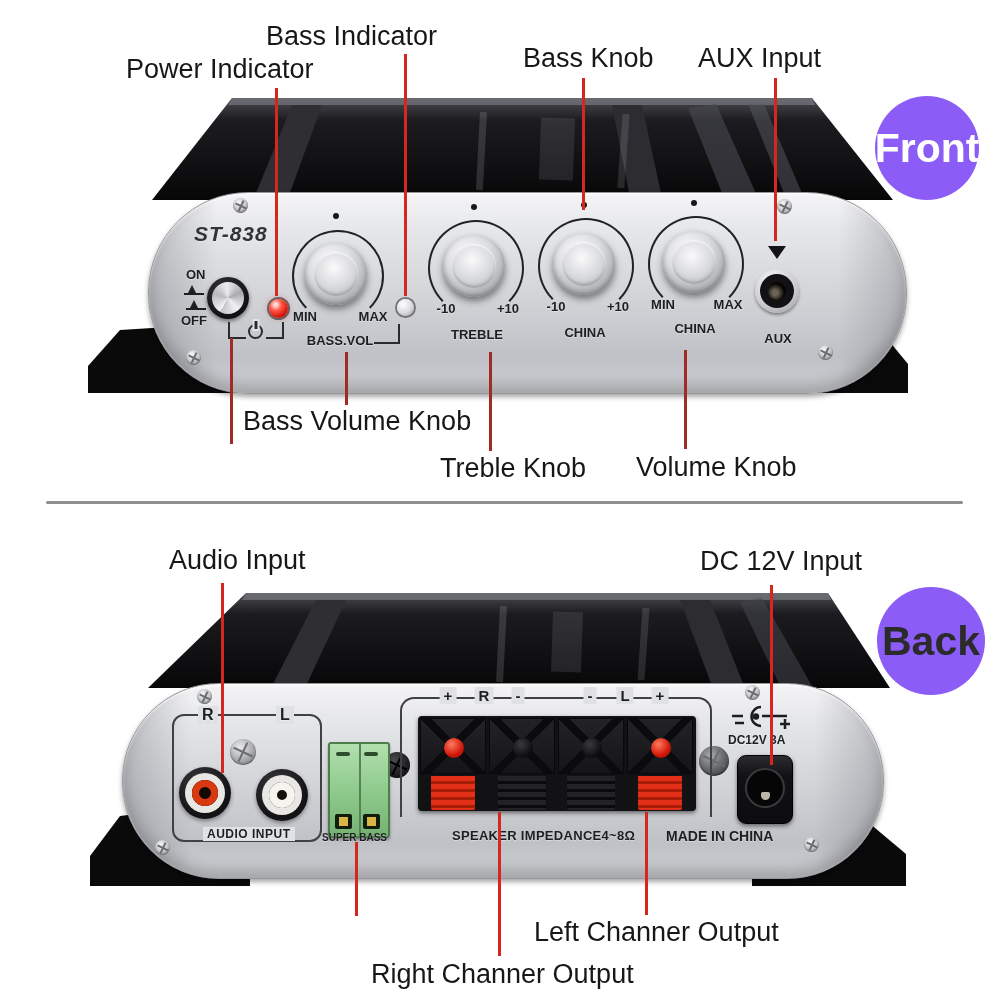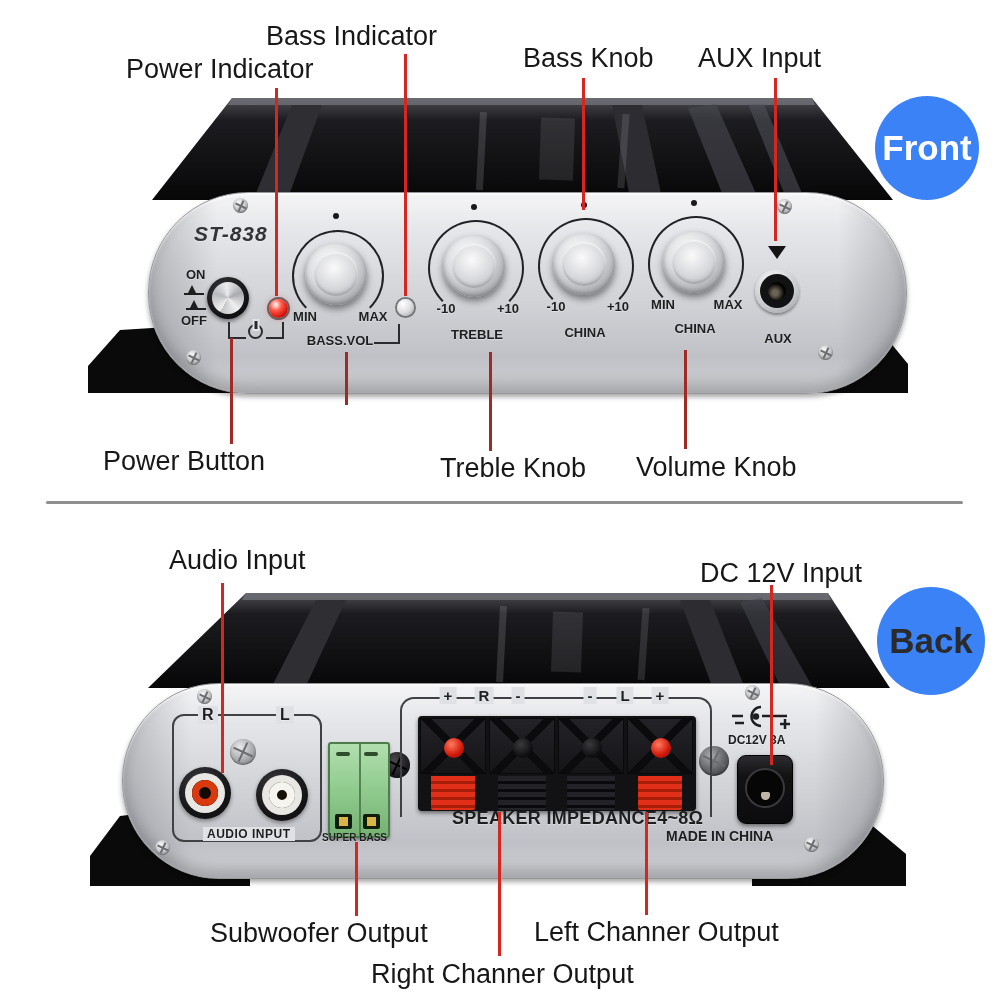--- a/index.html
+++ b/index.html
@@ -11,21 +11,21 @@
   .co{position:absolute;font-size:27px;font-weight:500;color:#171717;letter-spacing:0px;white-space:nowrap;z-index:6;}
   .co-power-ind{left:126px;top:54px;text-align:right;}
   .co-bass-ind{left:266px;top:21px;}
   .co-bass-knob{left:523px;top:43px;}
   .co-aux-input{left:698px;top:43px;}
   .co-power-btn{left:103px;top:446px;}
   .co-bass-vol{left:243px;top:406px;}
   .co-treble{left:440px;top:453px;}
   .co-volume{left:636px;top:452px;}
   .co-audio-in{left:169px;top:545px;}
-  .co-dc-in{left:700px;top:546px;margin-top:12px;}
+  .co-dc-in{left:700px;top:546px;}
   .co-sub-out{left:210px;top:918px;}
   .co-right-out{left:371px;top:959px;}
   .co-left-out{left:534px;top:917px;}
 
   
   .ln{position:absolute;width:3px;background:#d5261f;z-index:5;}
   .ln.dark{background:#9e2b25;}
   .ln-f1{left:275px;top:88px;height:208px;}
   .ln-f2{left:404px;top:54px;height:242px;}
   .ln-f3{left:582px;top:78px;height:132px;}
@@ -34,22 +34,22 @@
   .ln-f6{left:345px;top:352px;height:53px;}
   .ln-f7{left:489px;top:352px;height:99px;}
   .ln-f8{left:684px;top:350px;height:99px;}
   .ln-b1{left:221px;top:583px;height:190px;}
   .ln-b2{left:770px;top:585px;height:180px;}
   .ln-b3{left:355px;top:842px;height:74px;}
   .ln-b4{left:498px;top:812px;height:144px;}
   .ln-b5{left:645px;top:812px;height:103px;}
 
   
-  .badge{position:absolute;border-radius:50%;background:#3b82f6;display:flex;align-items:center;justify-content:center;
-         font-weight:bold;font-size:35px;z-index:6;}
+  .badge{position:absolute;border-radius:50%;background:#8b5cf6;display:flex;align-items:center;justify-content:center;
+         font-weight:bold;font-size:41px;z-index:6;}
   .badge-front{left:875px;top:96px;width:104px;height:104px;color:#ffffff;}
   .badge-back{left:877px;top:587px;width:108px;height:108px;color:#2b2b2b;}
 
   
   .divider{position:absolute;left:46px;top:501px;width:917px;height:3px;background:#8f8f92;border-radius:2px;z-index:2;}
 
   
   .panel{position:absolute;z-index:2;
      background:linear-gradient(180deg,#f5f5f7 0%,#e6e7ea 18%,#d0d2d6 55%,#bfc1c6 82%,#cfd0d4 100%);
      border:1px solid #95979b;
@@ -134,21 +134,21 @@
   
   .rca-bracket{position:absolute;left:172px;top:714px;width:146px;height:124px;border:2px solid #3f4144;border-radius:12px;z-index:3;}
   .spk-bracket{position:absolute;left:400px;top:697px;width:308px;height:118px;border:2px solid #3f4144;
      border-bottom:none;border-radius:14px 14px 0 0;z-index:3;}
   .mask{background:#dfe1e4;padding:0 4px;}
   .rca-r{left:198px;top:706px;font-size:16px;}
   .rca-l{left:276px;top:706px;font-size:16px;}
   .audio-in{left:203px;top:827px;font-size:12px;letter-spacing:.5px;}
   .tmark{position:absolute;top:687px;font-size:15px;font-weight:bold;color:#1d1e20;transform:translateX(-50%);z-index:4;}
   .tm0{left:448px;} .tm1{left:484px;} .tm2{left:518px;} .tm3{left:590px;} .tm4{left:625px;} .tm5{left:660px;}
-  .impedance{left:452px;top:808px;font-size:18px;letter-spacing:.3px;}
+  .impedance{left:452px;top:828px;font-size:13px;letter-spacing:.3px;}
   .made-in{left:666px;top:828px;font-size:14px;}
   .dc-rating{left:728px;top:733px;font-size:12px;}
 
   .rca{position:absolute;width:52px;height:52px;border-radius:50%;z-index:3;
      background:radial-gradient(circle at 40% 32%,#3c3c40,#131316 65%);box-shadow:0 2px 4px rgba(0,0,0,.4);}
   .rca::before{content:'';position:absolute;left:6px;top:6px;width:40px;height:40px;border-radius:50%;background:#e9e7e3;}
   .rca::after{content:'';position:absolute;left:13px;top:13px;width:26px;height:26px;border-radius:50%;}
   .rca-red{left:179px;top:767px;}
   .rca-red::after{background:radial-gradient(circle at 42% 35%,#f06a3c,#d8390f 55%,#9c2406);box-shadow:inset 0 0 0 7px rgba(216,57,15,1), inset 0 0 0 26px #120a05;}
   .rca-white{left:256px;top:769px;}
@@ -278,21 +278,21 @@
   <div class="ln ln-f4"></div>
   <div class="ln dark ln-f5"></div>
   <div class="ln dark ln-f6"></div>
   <div class="ln dark ln-f7"></div>
   <div class="ln dark ln-f8"></div>
 
   <div class="co co-power-ind">Power Indicator</div>
   <div class="co co-bass-ind">Bass Indicator</div>
   <div class="co co-bass-knob">Bass Knob</div>
   <div class="co co-aux-input">AUX Input</div>
-  <div class="co co-power-btn">Power Button</div>
+  <div class="co co-bass-vol">Bass Volume Knob</div>
   <div class="co co-treble">Treble Knob</div>
   <div class="co co-volume">Volume Knob</div>
 
   <div class="badge badge-front">Front</div>
 
   <div class="divider"></div>
 
   <svg class="layer" style="top:500px;" width="1000" height="500" viewBox="0 500 1000 500">
 
     <polygon points="90,886 250,886 250,836 170,810 120,816 90,856" fill="#0a0a0b"></polygon>
@@ -376,19 +376,18 @@
   <div class="dc-jack"></div>
 
   <div class="ln ln-b1"></div>
   <div class="ln ln-b2"></div>
   <div class="ln ln-b3"></div>
   <div class="ln ln-b4"></div>
   <div class="ln ln-b5"></div>
 
   <div class="co co-audio-in">Audio Input</div>
   <div class="co co-dc-in">DC 12V Input</div>
-  <div class="co co-sub-out">Subwoofer Output</div>
   <div class="co co-right-out">Right Channer Output</div>
   <div class="co co-left-out">Left Channer Output</div>
 
   <div class="badge badge-back">Back</div>
 
 </div>
 
 </body></html>

